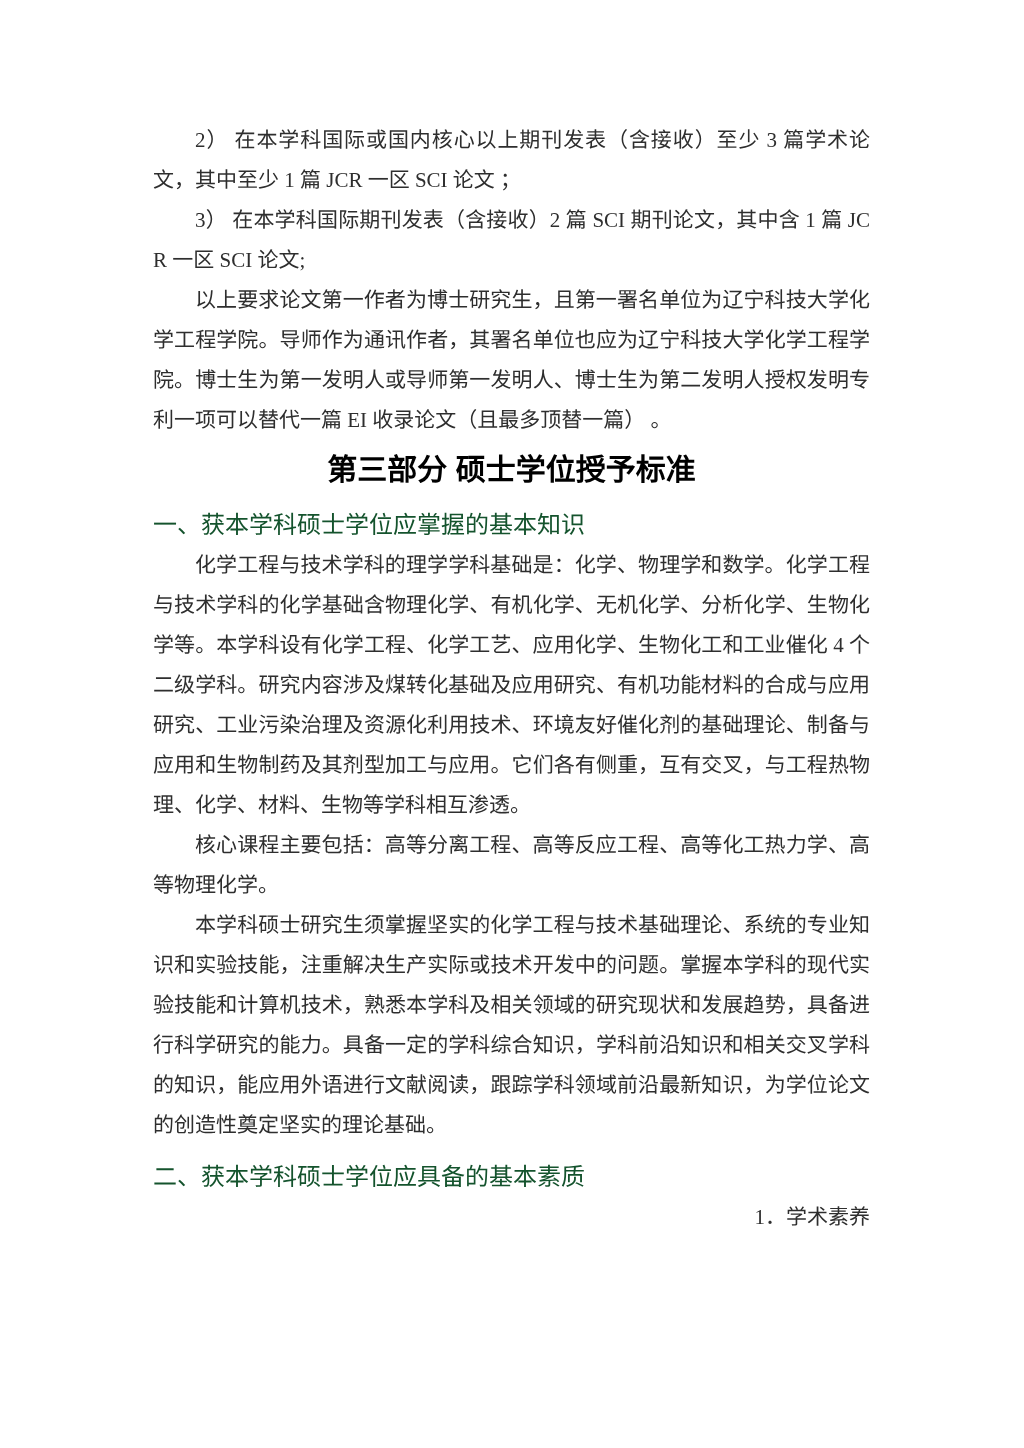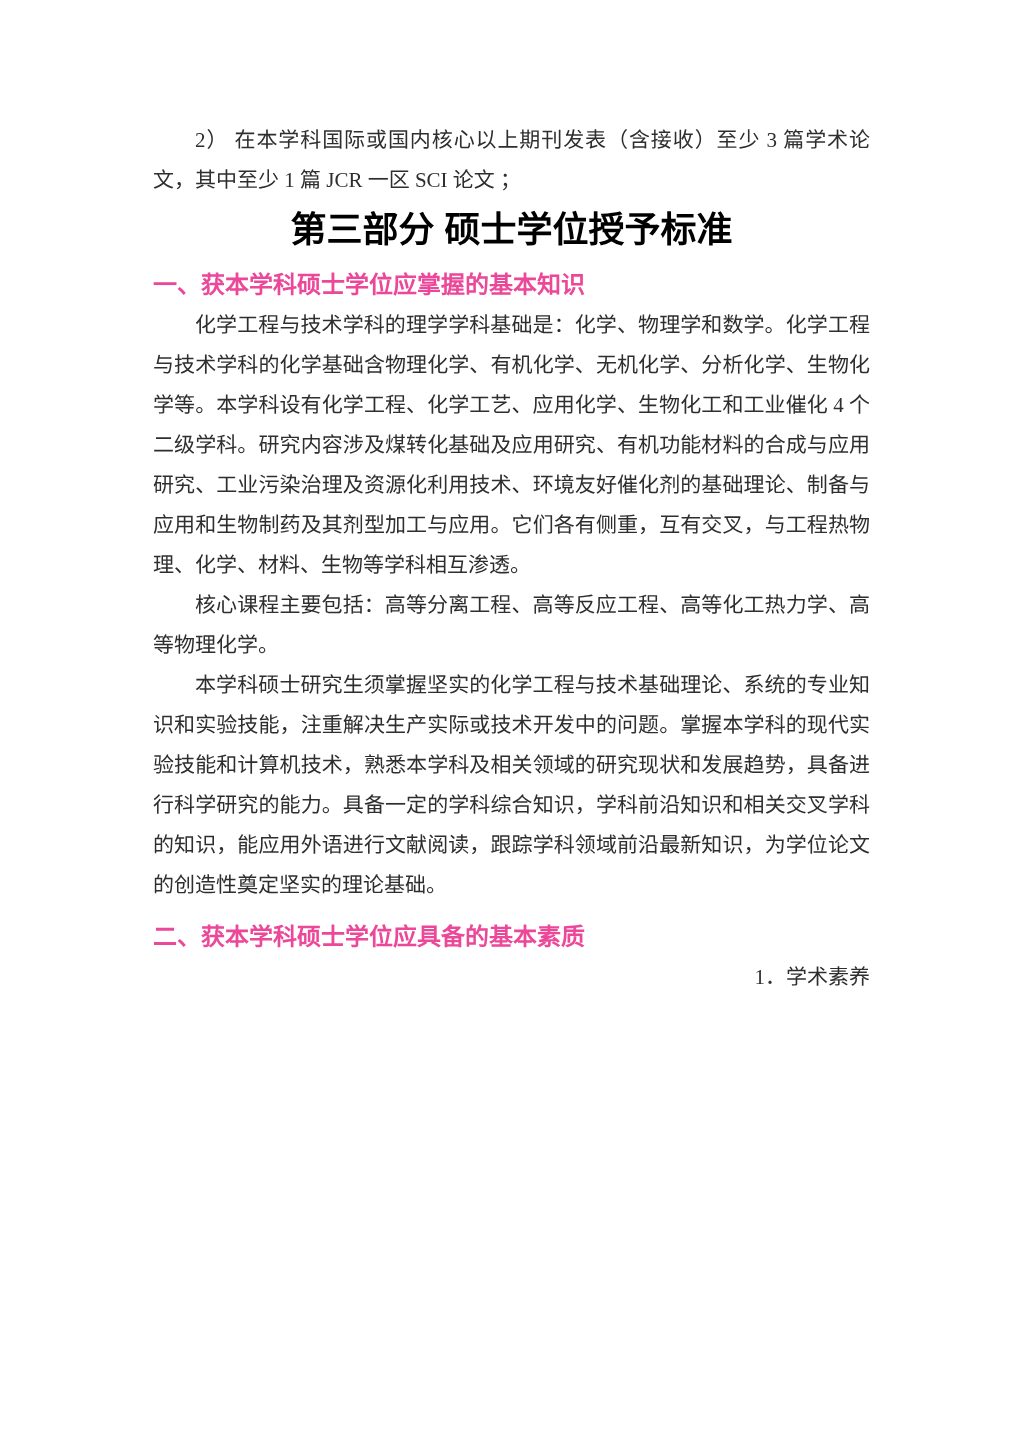--- a/index.html
+++ b/index.html
@@ -28,52 +28,54 @@
   .content p {
     margin: 0;
     text-indent: 2em;
     word-break: break-all;
   }
   .doc-title {
     margin: 0;
     margin-top: 7px;
     font-family: "Liberation Sans", sans-serif;
     font-weight: bold;
-    font-size: 36px;
+    font-size: 30px;
     line-height: 46px;
     color: #000000;
     text-align: center;
     text-indent: 0;
   }
   .section-heading {
     margin: 0;
     margin-top: 12px;
     font-family: "Liberation Sans", sans-serif;
-    font-weight: bold;
+    font-weight: normal;
     font-size: 24px;
     line-height: 40px;
-    color: #ec4899;
+    color: #14532d;
     text-align: left;
     text-indent: 0;
   }
   .section-heading.second {
   }
   .sub-item {
     text-align: right;
   }
 </style>
 </head>
 <body>
 
 <div class="page">
   <div class="content">
 
     <p>2） 在本学科国际或国内核心以上期刊发表（含接收）至少 3 篇学术论文，其中至少 1 篇 JCR 一区 SCI 论文 ；</p>
 
+    <p>3） 在本学科国际期刊发表（含接收）2 篇 SCI 期刊论文，其中含 1 篇 JCR 一区 SCI 论文;</p>
 
+    <p>以上要求论文第一作者为博士研究生，且第一署名单位为辽宁科技大学化学工程学院。导师作为通讯作者，其署名单位也应为辽宁科技大学化学工程学院。博士生为第一发明人或导师第一发明人、博士生为第二发明人授权发明专利一项可以替代一篇 EI 收录论文（且最多顶替一篇） 。</p>
 
     <h1 class="doc-title">第三部分 硕士学位授予标准</h1>
 
     <h2 class="section-heading">一、获本学科硕士学位应掌握的基本知识</h2>
 
     <p>化学工程与技术学科的理学学科基础是：化学、物理学和数学。化学工程与技术学科的化学基础含物理化学、有机化学、无机化学、分析化学、生物化学等。本学科设有化学工程、化学工艺、应用化学、生物化工和工业催化 4 个二级学科。研究内容涉及煤转化基础及应用研究、有机功能材料的合成与应用研究、工业污染治理及资源化利用技术、环境友好催化剂的基础理论、制备与应用和生物制药及其剂型加工与应用。它们各有侧重，互有交叉，与工程热物理、化学、材料、生物等学科相互渗透。</p>
 
     <p>核心课程主要包括：高等分离工程、高等反应工程、高等化工热力学、高等物理化学。</p>
 
     <p>本学科硕士研究生须掌握坚实的化学工程与技术基础理论、系统的专业知识和实验技能，注重解决生产实际或技术开发中的问题。掌握本学科的现代实验技能和计算机技术，熟悉本学科及相关领域的研究现状和发展趋势，具备进行科学研究的能力。具备一定的学科综合知识，学科前沿知识和相关交叉学科的知识，能应用外语进行文献阅读，跟踪学科领域前沿最新知识，为学位论文的创造性奠定坚实的理论基础。</p>

